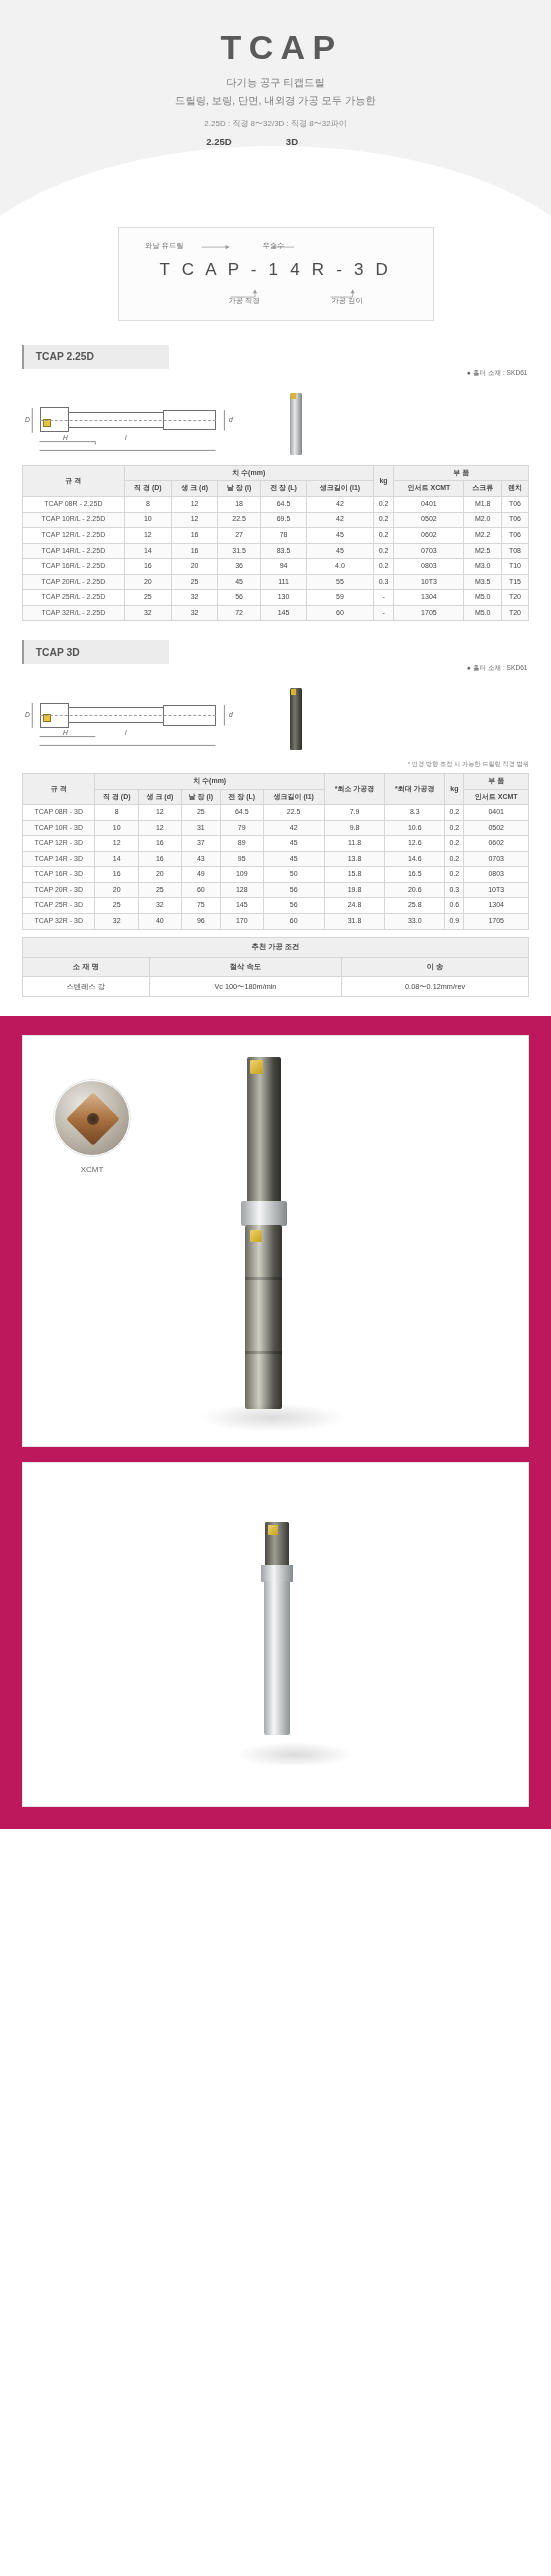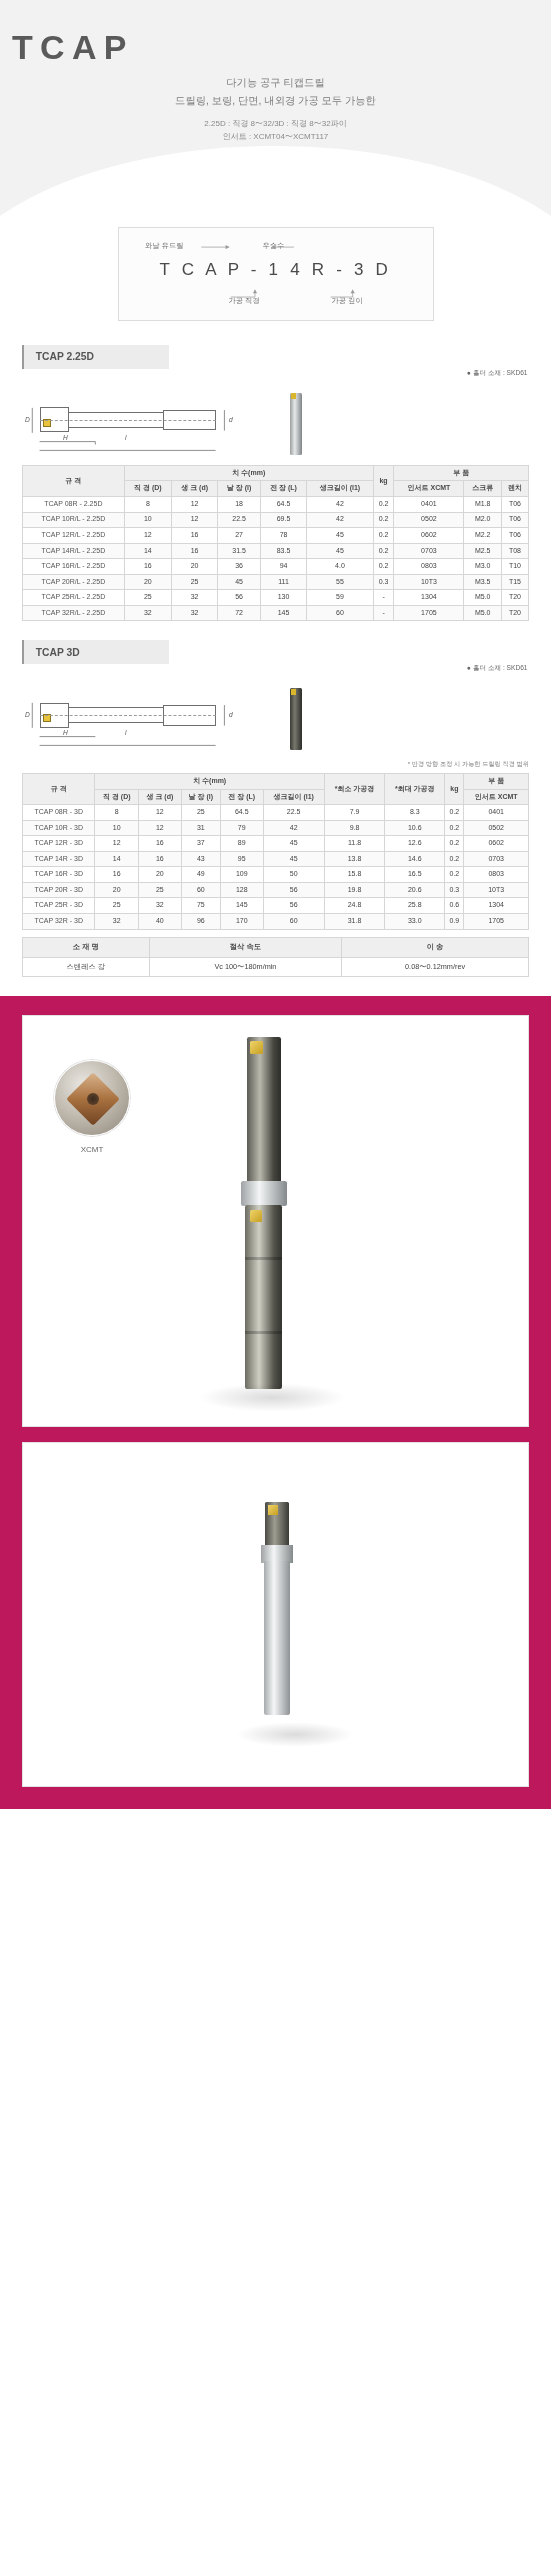--- a/index.html
+++ b/index.html
@@ -23,21 +23,21 @@
   .hero-curve {
     position: absolute;
     bottom: -88px;
     left: -59px;
     width: 669px;
     height: 162px;
     background: #ffffff;
     border-radius: 50% 50% 0 0 / 100% 100% 0 0;
   }
   .hero-title {
-    text-align: left;
+    text-align: center;
     font-size: 34px;
     letter-spacing: 7.3px;
     font-weight: bold;
     color: #5a5a5a;
     padding-top: 28px;
     margin: 0;
     padding-left: 12px;
   }
   .hero-sub1 {
     text-align: center;
@@ -367,21 +367,20 @@
 <div class="page">
 
   <div class="hero">
     <h1 class="hero-title">TCAP</h1>
     <div class="hero-sub1">
       <div>다기능 공구 티캡드릴</div>
       <div>드릴링, 보링, 단면, 내외경 가공 모두 가능한</div>
     </div>
     <div class="hero-sub2">
       <div>2.25D : 직경 8〜32/3D : 직경 8〜32파이</div>
-      <div>인서트 : XCMT04〜XCMT117</div>
     </div>
 
     <div class="hero-tools">
       <div class="tool-col left">
         <div class="tool-label">2.25D</div>
         <div class="drill-img">
           <div class="d-head"></div>
           <div class="d-flute"></div>
           <div class="d-tip"></div>
           <div class="d-collar"></div>
@@ -730,20 +729,23 @@
             <td>1705</td>
           </tr>
         </tbody>
     </table>
   </div>
 
   <div class="cond-wrap">
     <table class="cond">
       <thead>
         <tr>
+          <th colspan="3">추천 가공 조건</th>
+        </tr>
+        <tr>
           <th>소 재 명</th>
           <th>절삭 속도</th>
           <th>이 송</th>
         </tr>
       </thead>
       <tbody id="body-cond">
           <tr>
             <td>스텐레스 강</td>
             <td>Vc 100〜180m/min</td>
             <td>0.08〜0.12mm/rev</td>

